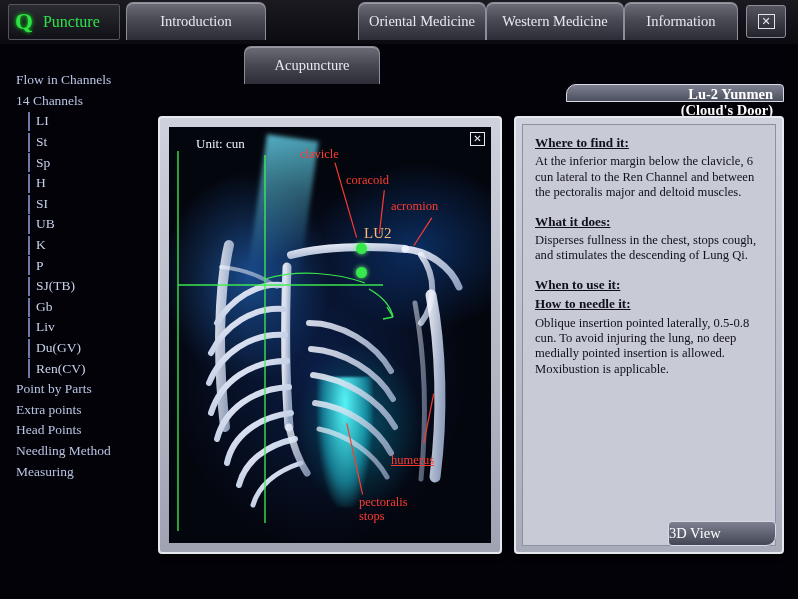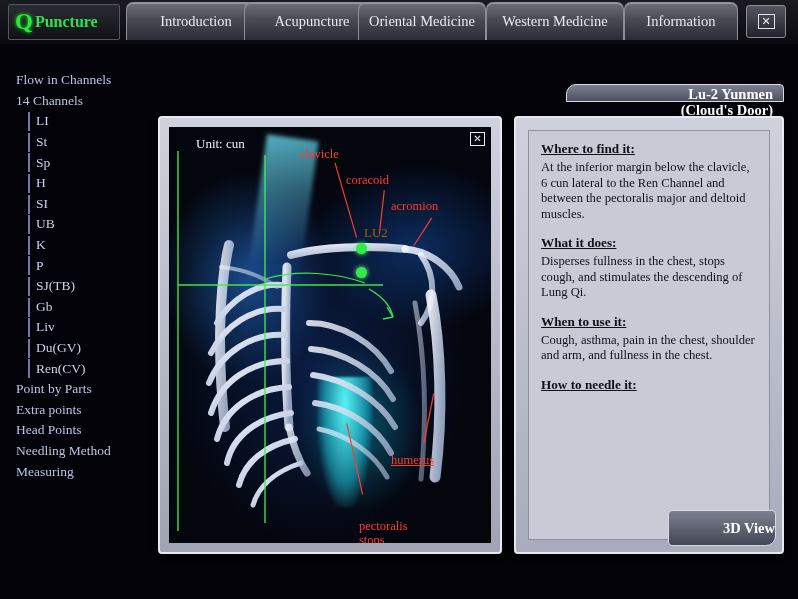--- a/index.html
+++ b/index.html
@@ -48,35 +48,35 @@
     background: linear-gradient(#2b2b33, #101016);
     border: 1px solid #55555f;
     border-radius: 2px;
     display: flex; align-items: center; padding-left: 6px;
   }
   #logo .q {
     color: #2fe24a; font-size: 23px; font-weight: bold;
     font-family: "Liberation Serif", serif; text-shadow: 0 0 4px #0f0;
     margin-right: 2px;
   }
-  #logo .word { color: #2fe24a; font-size: 16px; font-weight: bold; }
+  #logo .word { color: #2fe24a; font-size: 16px; font-weight: normal; padding-left: 8px; }
 
   .tab {
     position: absolute; top: 2px; height: 38px;
     background: linear-gradient(#6d6d78 0%, #4a4a55 45%, #2c2c36 100%);
     border: 1px solid #8d8d99;
     border-bottom: none;
     border-radius: 7px 7px 0 0;
     color: #e8e8f2; font-size: 14.5px;
     display: flex; align-items: center; justify-content: center;
     box-shadow: inset 0 1px 0 #9a9aa6;
     cursor: pointer;
   }
   #tab0 { left: 126px; width: 140px; }
-  #tab1 { left: 244px; width: 136px; }
+  #tab1 { left: 244px; width: 136px; margin-top: 44px; }
   #tab2 { left: 358px; width: 128px; }
   #tab3 { left: 486px; width: 138px; }
   #tab4 { left: 624px; width: 114px; }
 
   #closebox {
     position: absolute; left: 746px; top: 5px; width: 40px; height: 33px;
     background: linear-gradient(#55555f, #23232c);
     border: 1px solid #8d8d99; border-radius: 3px;
     display: flex; align-items: center; justify-content: center;
     cursor: pointer;
@@ -151,21 +151,21 @@
     position: absolute; right: 6px; top: 5px; width: 15px; height: 14px;
     border: 1px solid #e6eaf5; color: #eef2fb;
     font-size: 10px; line-height: 12px; text-align: center;
     font-family: "Liberation Sans", sans-serif; cursor: pointer;
   }
   .anno {
     position: absolute; color: #ff3b30; font-size: 12.5px; line-height: 14px;
     white-space: nowrap; text-align: left;
   }
   .pointlbl {
-    position: absolute; color: #a16207; font-size: 13px; white-space: nowrap;
+    position: absolute; color: #fdba74; font-size: 15px; white-space: nowrap;
   }
   .dot {
     position: absolute; width: 11px; height: 11px; border-radius: 50%;
     background: #35e84b; box-shadow: 0 0 5px #6dff7e;
     cursor: pointer;
   }
 
   
   #rightwrap { position: absolute; left: 514px; top: 84px; width: 270px; height: 470px; }
   #titleplate {
@@ -175,40 +175,40 @@
     border-radius: 10px 4px 0 0;
     color: #ffffff; font-size: 14.5px; font-weight: bold;
     text-align: right; padding: 1px 10px 0 0;
     line-height: 16px;
     font-family: "Liberation Serif", serif;
   }
   #infopanel {
     position: absolute; left: 0; top: 32px; width: 270px; height: 438px;
     background: linear-gradient(#cfd2dc, #a8acba);
     border: 2px solid #e6e8f0; border-radius: 4px;
-    padding: 12px;
+    padding: 6px;
     box-shadow: 0 2px 6px rgba(0,0,0,.7);
   }
   #infoinner {
     position: relative; width: 100%; height: 100%;
     background: #c8cbd5; border: 1px solid #8d919e;
     padding: 10px 12px; overflow: hidden;
     color: #101018; font-size: 12.6px; line-height: 15.4px;
   }
   .sect-h {
     font-weight: bold; text-decoration: underline; margin-bottom: 4px;
     font-size: 13.2px;
   }
   .sect-b { margin: 0 0 13px 0; }
   #view3d {
-    position: absolute; right: 6px; bottom: 6px; width: 108px; height: 36px;
+    position: absolute; right: 6px; bottom: 6px; width: 108px; height: 25px;
     background: linear-gradient(#7d8090, #434654);
     border: 1px solid #d7dae4; border-radius: 4px 4px 10px 4px;
-    color: #fff; font-size: 14.5px; font-weight: bold;
-    display: flex; align-items: center; justify-content: flex-end;
+    color: #fff; font-size: 14.5px; font-weight: normal;
+    display: flex; align-items: center; justify-content: flex-start;
     cursor: pointer;
   }
 </style>
 </head>
 <body>
 
 <div id="app">
 
   <div id="topbar">
     <div id="logo">
@@ -388,21 +388,21 @@
           <line x1="266" y1="92" x2="248" y2="120"></line>
           <line x1="258" y1="320" x2="268" y2="270"></line>
           <line x1="196" y1="372" x2="180" y2="300"></line>
         </g>
       </svg>
 
       <div class="anno" style="left:131px; top:20px;">clavicle</div>
       <div class="anno" style="left:177px; top:46px;">coracoid</div>
       <div class="anno" style="left:222px; top:72px;">acromion</div>
       <div class="anno" style="left:222px; top:326px;text-decoration:underline;">humerus</div>
-      <div class="anno" style="left:190px; top:368px;margin-top:24px;">
+      <div class="anno" style="left:190px; top:368px;">
         <span>pectoralis</span><br>
         <span>stops</span>
       </div>
 
       <div class="pointlbl" style="left:195px; top:98px;">LU2</div>
       <div class="dot" style="left:187px; top:116px;"></div>
       <div class="dot" style="left:187px; top:140px;"></div>
     </div>
   </div>
 
@@ -415,23 +415,23 @@
     <div id="infopanel">
       <div id="infoinner">
 
         <div class="sect-h">Where to find it:</div>
         <p class="sect-b">At the inferior margin below the clavicle, 6 cun lateral to the Ren Channel and between the pectoralis major and deltoid muscles.</p>
 
         <div class="sect-h">What it does:</div>
         <p class="sect-b">Disperses fullness in the chest, stops cough, and stimulates the descending of Lung Qi.</p>
 
         <div class="sect-h">When to use it:</div>
-        <p class="sect-b">Cough, asthma, pain in the chest, shoulder and arm, and fullness in the chest.</p>
 
         <div class="sect-h">How to needle it:</div>
+        <p class="sect-b">Oblique insertion pointed laterally, 0.5-0.8 cun. To avoid injuring the lung, no deep medially pointed insertion is allowed.  Moxibustion is applicable.</p>
 
       </div>
       <div id="view3d">
         <span>3D View</span>
       </div>
     </div>
   </div>
 
 </div>
 

